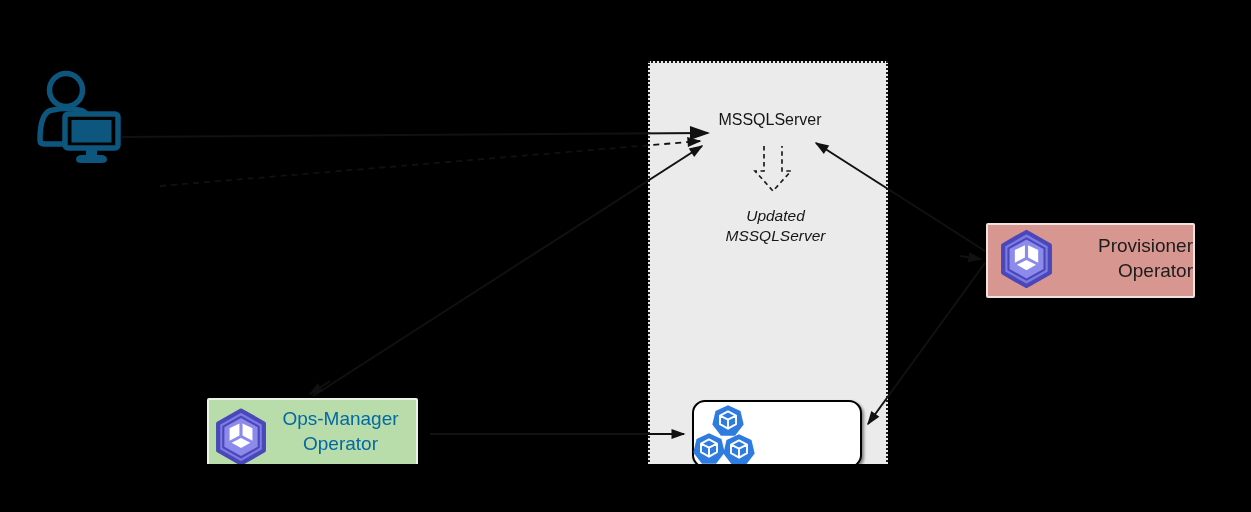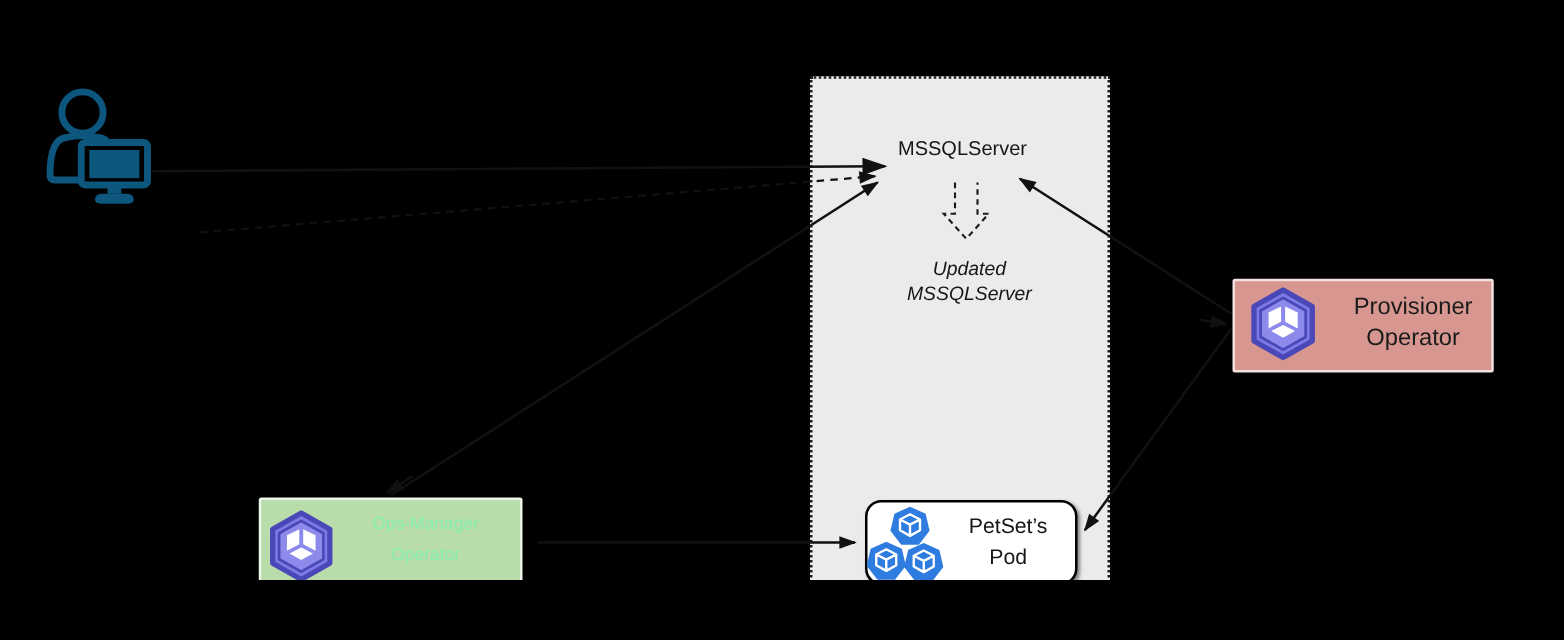--- a/index.html
+++ b/index.html
@@ -26,28 +26,28 @@
     background:#ffffff;border:2px solid #000;border-radius:13px;
     box-shadow:2px 2px 3px rgba(0,0,0,0.45);
   }
   #petset-text{left:754px;top:408px;width:105px;font-size:17px;line-height:25px;text-align:center;}
 
   
   #ops-box{
     left:207px;top:398px;width:211px;height:74px;box-sizing:border-box;
     background:#b9dcab;border:2px solid #ecf4e7;border-radius:2px;
   }
-  #ops-text{left:268px;top:406px;width:145px;font-size:14px;line-height:25px;text-align:center;color:#86efac;}
+  #ops-text{left:268px;top:406px;width:145px;font-size:19px;line-height:25px;text-align:center;color:#0369a1;}
 
   
   #prov-box{
     left:986px;top:223px;width:209px;height:75px;box-sizing:border-box;
     background:#d7968f;border:2px solid #f2e2df;border-radius:2px;
   }
-  #prov-text{left:1068px;top:233px;width:125px;font-size:19px;line-height:25px;text-align:center;color:#1c1c1c;}
+  #prov-text{left:1068px;top:233px;width:125px;font-size:19px;line-height:25px;text-align:right;color:#1c1c1c;}
 
   svg{display:block;}
   #arrow-layer{left:0;top:0;z-index:6;pointer-events:none;}
   .lab{z-index:5;}
   .boxz{z-index:2;}
   .iconz{z-index:3;}
 </style>
 </head>
 <body>
 
@@ -77,24 +77,20 @@
     <path d="M50 20 L75 33 L50 46 L25 33 Z M25 33 L25 60 L50 74 L50 46 M75 33 L75 60 L50 74" fill="none" stroke="#fff" stroke-width="6" stroke-linejoin="round"></path>
   </svg>
   <svg class="abs iconz" style="left:693px;top:433px;" width="32" height="32" viewBox="0 0 100 100">
     <polygon points="50,1 89,19 99,61 72,96 28,96 1,61 11,19" fill="#2e7ce0"></polygon>
     <path d="M50 20 L75 33 L50 46 L25 33 Z M25 33 L25 60 L50 74 L50 46 M75 33 L75 60 L50 74" fill="none" stroke="#fff" stroke-width="6" stroke-linejoin="round"></path>
   </svg>
   <svg class="abs iconz" style="left:723px;top:434px;" width="32" height="32" viewBox="0 0 100 100">
     <polygon points="50,1 89,19 99,61 72,96 28,96 1,61 11,19" fill="#2e7ce0"></polygon>
     <path d="M50 20 L75 33 L50 46 L25 33 Z M25 33 L25 60 L50 74 L50 46 M75 33 L75 60 L50 74" fill="none" stroke="#fff" stroke-width="6" stroke-linejoin="round"></path>
   </svg>
-  <div class="abs lab" id="petset-text">
-    <span>PetSet’s</span><br>
-    <span>Pod</span>
-  </div>
 
   <div class="abs boxz" id="ops-box"></div>
   <svg class="abs iconz" style="left:215px;top:408px;" width="52" height="58" viewBox="0 0 100 110">
     <polygon points="50,4 94,29 94,81 50,106 6,81 6,29" fill="#7c7ae4" stroke="#4a47b8" stroke-width="8" stroke-linejoin="round"></polygon>
     <polygon points="50,16 84,35 84,75 50,94 16,75 16,35" fill="#8c8aeb" stroke="#4a47b8" stroke-width="4" stroke-linejoin="round"></polygon>
     <path d="M28 38 L47 29 L47 52 L28 62 Z" fill="#fff"></path>
     <path d="M72 38 L53 29 L53 52 L72 62 Z" fill="#fff"></path>
     <path d="M50 57 L68 66 L50 76 L32 66 Z" fill="#fff"></path>
   </svg>
   <div class="abs lab" id="ops-text">

